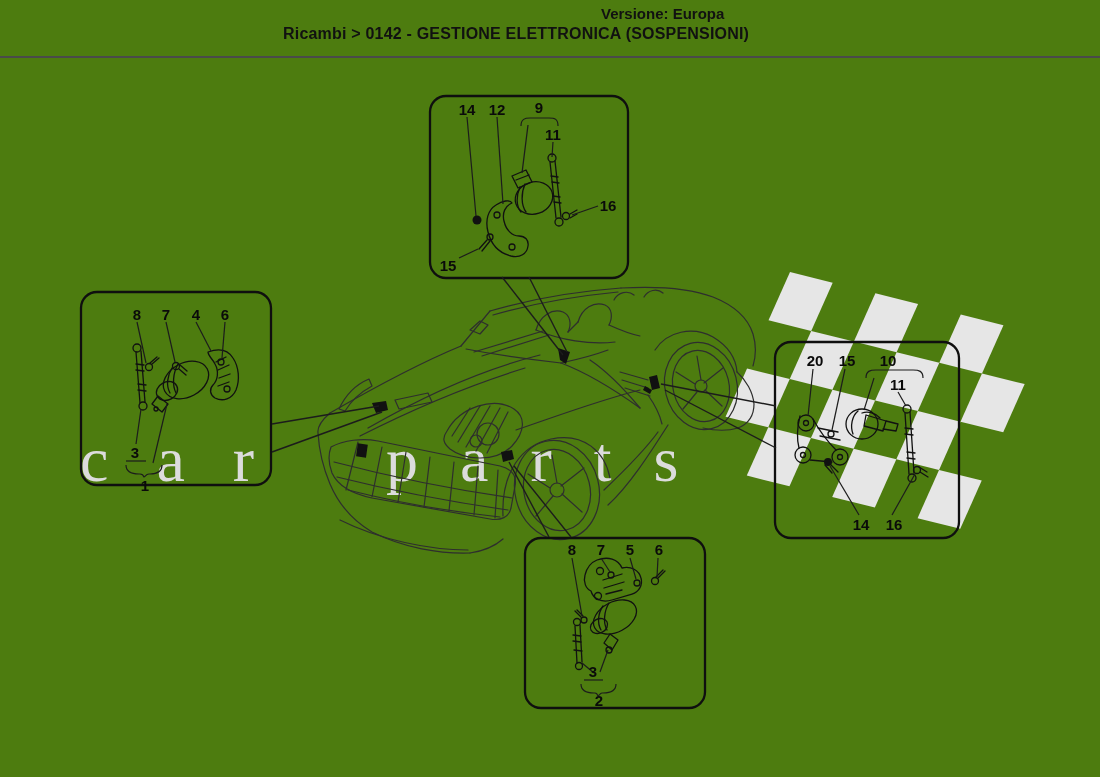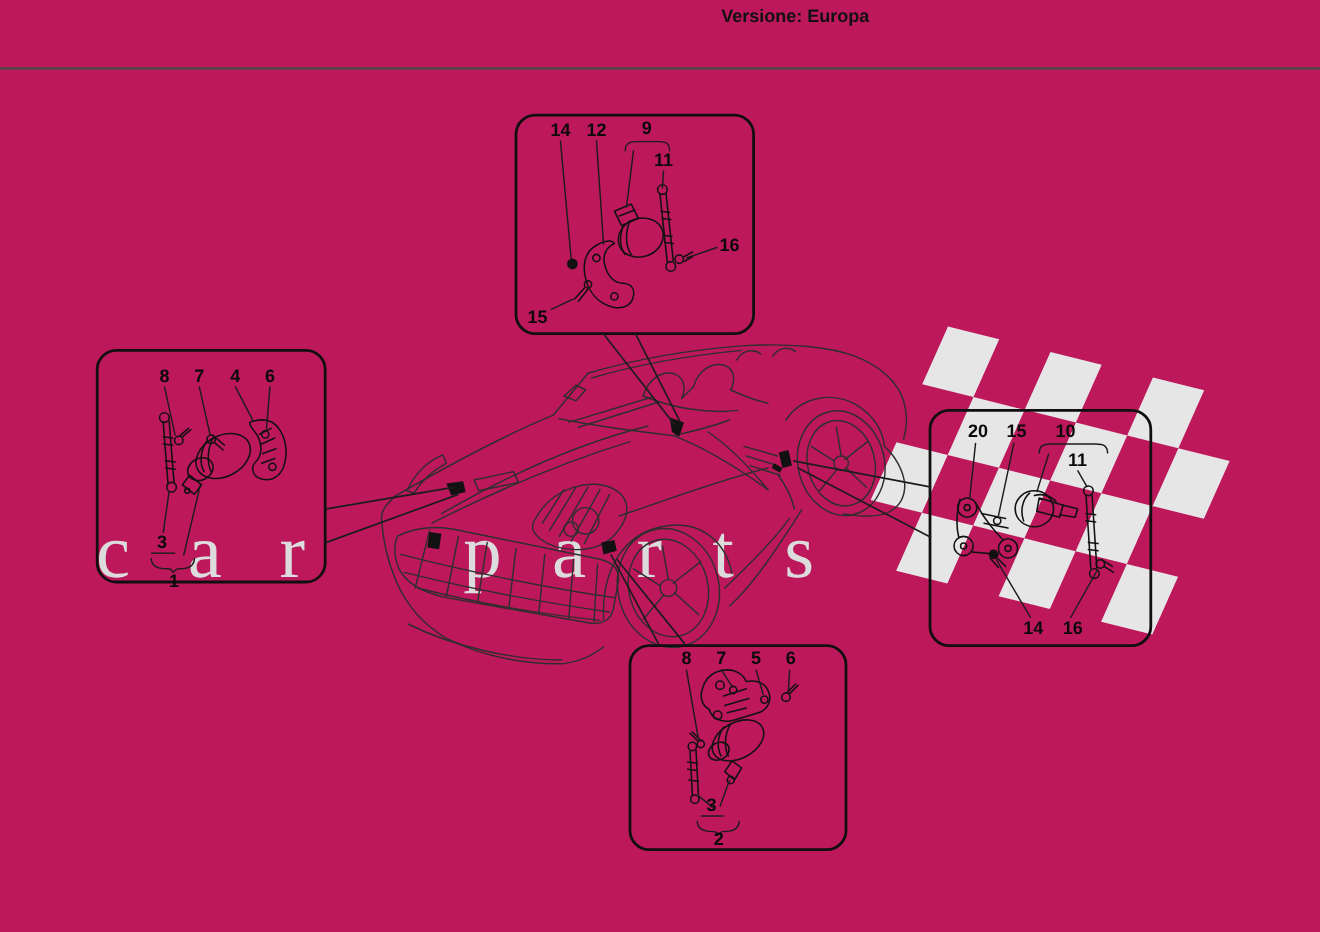--- a/index.html
+++ b/index.html
@@ -2,21 +2,21 @@
 <html style="--brand-color: #f5cbcb; --letters-color: #dcdcdc; --checker-color: #e6e6e6;"><head>
 <meta charset="utf-8">
 <style>
   :root{
     --brand-color:#f5cbcb;
     --letters-color:#dcdcdc;
     --checker-color:#e6e6e6;
   }
   html,body{margin:0;padding:0;background:#fff;}
   #stage{
-    position:relative;width:1100px;height:777px;background:#be185d;overflow:hidden;
+    position:relative;width:1100px;height:777px;background:#4d7c0f;overflow:hidden;
     font-family:"Liberation Sans",sans-serif;
   }
   .hdr{
     position:absolute;font-weight:bold;color:#111;white-space:nowrap;
     font-family:"Liberation Sans",sans-serif;
   }
   #hdr-version{left:601px;top:5px;font-size:15px;}
   #hdr-breadcrumb{left:283px;top:25px;font-size:16px;letter-spacing:0.2px;}
   #hdr-rule{position:absolute;left:0;top:56px;width:1100px;height:2px;background:#4a4a4a;}
   .wm{position:absolute;font-family:"Liberation Serif",serif;pointer-events:none;user-select:none;}
@@ -40,20 +40,21 @@
   .pt{stroke:#111;stroke-width:1.3;fill:none;stroke-linecap:round;stroke-linejoin:round;}
   .ptf{fill:#111;stroke:none;}
   .tail{stroke:#1c1c1c;stroke-width:1.4;fill:none;}
 </style>
 </head>
 <body>
 
 <div id="stage">
 
   <div id="hdr-version" class="hdr">Versione: Europa</div>
+  <div id="hdr-breadcrumb" class="hdr">Ricambi &gt; 0142 - GESTIONE ELETTRONICA (SOSPENSIONI)</div>
   <div id="hdr-rule"></div>
 
   <svg id="flag-layer" width="1100" height="777" viewBox="0 0 1100 777">
     <g transform="translate(790,272) rotate(14)">
       <g transform="skewX(-10)">
         <rect class="chk" x="0" y="0" width="44" height="52"></rect>
         <rect class="chk" x="88" y="0" width="44" height="52"></rect>
         <rect class="chk" x="176" y="0" width="44" height="52"></rect>
         <rect class="chk" x="44" y="52" width="44" height="52"></rect>
         <rect class="chk" x="132" y="52" width="44" height="52"></rect>

